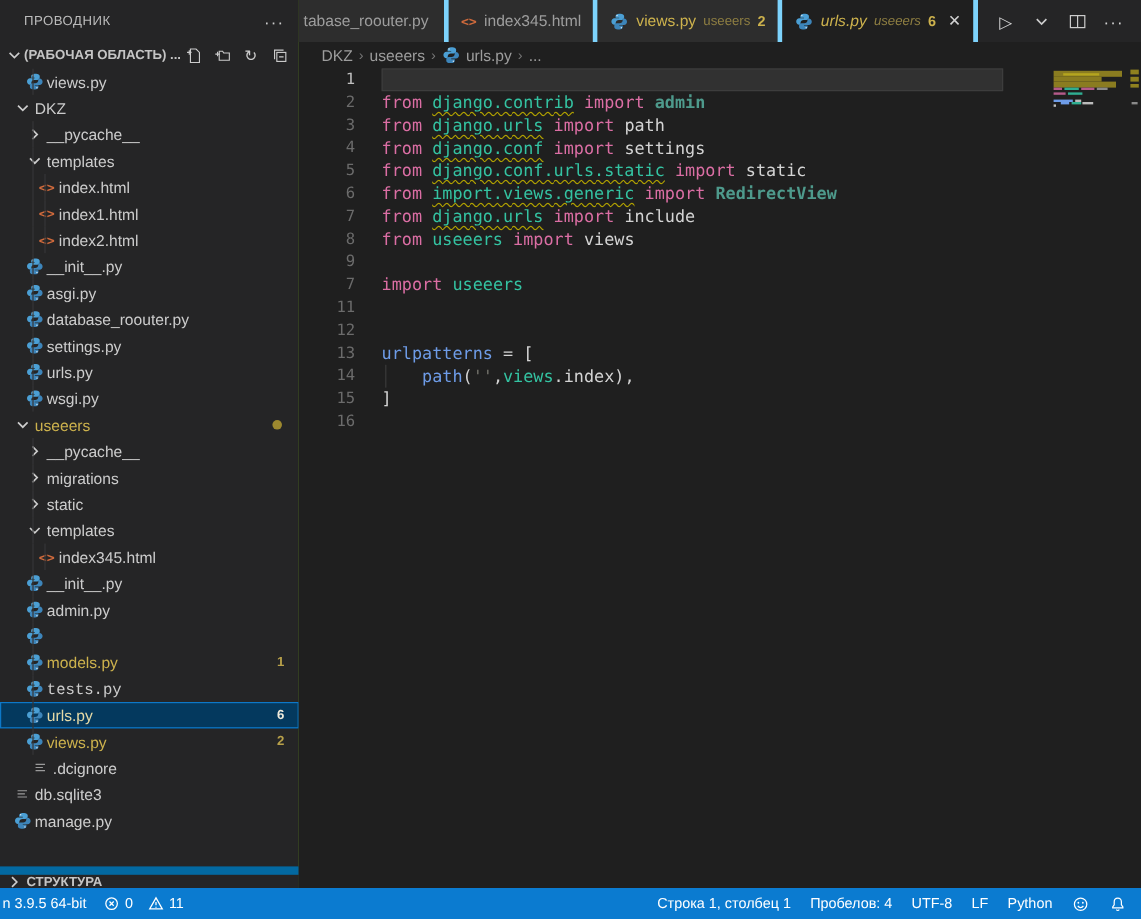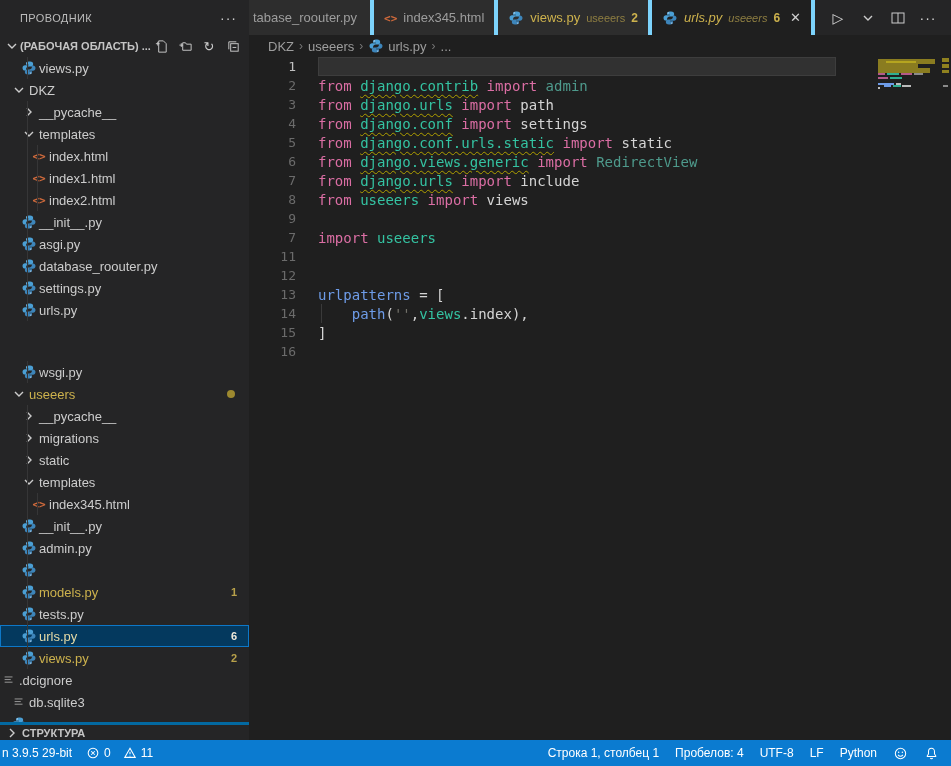--- a/index.html
+++ b/index.html
@@ -22,21 +22,21 @@
   .trow .slot { width:18px; min-width:18px; display:flex; align-items:center; justify-content:center; }
   .trow .lbl { flex:1; overflow:hidden; text-overflow:ellipsis; padding-left:1px; }
   .trow.modified .lbl { color:#cdb24d; }
   .trow.selected { background:#04395e; outline:1px solid #0d78c8; outline-offset:-1px; }
   .trow.selected .lbl { color:#e6daa6; }
   .badge { font-size:11px; font-weight:bold; color:#b8a14a; padding-right:12px; }
   .trow.selected .badge { color:#efeadb; }
   .dotbadge { width:8px; height:8px; border-radius:50%; background:#9d892f; margin-right:14px; }
   .guide { position:absolute; top:0; bottom:0; width:1px; background:#363637; }
   #outline-header { position:absolute; left:0; bottom:0; height:18px; width:100%; display:flex; align-items:center;
-                    background:#252526; border-top:3px solid #0369a1; padding-left:4px; }
+                    background:#252526; border-top:7px solid #0369a1; padding-left:4px; }
   #outline-header .lbl { font-size:11px; font-weight:bold; color:#c5c5c5; margin-left:2px; }
 
   
   #editor { position:absolute; left:249px; top:0; width:702px; height:740px; background:#1f1f1f; }
   #tabbar { height:35px; background:#252526; display:flex; align-items:stretch; }
   .tab { display:flex; align-items:center; gap:6px; padding:0 10px; background:#2d2d2d; color:#9d9d9d;
          font-size:13px; border-right:4px solid #7dd3fc; cursor:pointer; }
   .tab .fname { white-space:nowrap; }
   .tab.modified .fname { color:#cdb24d; }
   .tab .desc { font-size:11px; color:#8f7f42; white-space:nowrap; }
@@ -54,21 +54,21 @@
   #code { position:absolute; top:57px; left:0; right:0; bottom:0; font-family:"DejaVu Sans Mono", monospace; }
   .line { position:relative; height:19px; display:flex; align-items:center; }
   .ln { width:47px; min-width:47px; text-align:right; color:#6b6b6b; font-size:13px; padding-right:0; }
   .lc { position:relative; flex:1; margin-left:22px; font-size:14px; color:#d4d4d4; white-space:pre; z-index:1; }
   .line.current .ln { color:#c0c0c0; }
   .band { position:absolute; left:69px; top:0; width:518px; height:19px; background:#313131; border:1px solid #3d3d3d; }
   .iguide { position:absolute; left:72px; top:0; bottom:0; width:1px; background:#3a3a3a; }
   .tk-kw  { color:#db6ea4; }
   .tk-mod { color:#34c3a2; }
   .tk-modw{ color:#34c3a2; text-decoration:underline wavy #b0a000; text-decoration-thickness:1px; text-underline-offset:3px; }
-  .tk-imp { color:#4e9a8c; }
+  .tk-imp { color:#4e9a8c;font-weight:bold; }
   .tk-pln { color:#d4d4d4; }
   .tk-fnb { color:#6e9ce8; }
   .tk-str { color:#72716a; }
 
   #minimap { position:absolute; left:629px; top:57px; width:62px; height:120px; }
   #minimap .mk { position:absolute; }
   #ruler { position:absolute; left:691px; top:57px; width:11px; height:683px; }
   #ruler .mk { position:absolute; }
 
   
@@ -239,21 +239,21 @@
           <span class="slot">
             <svg class="ic" width="16" height="16" viewBox="0 0 16 16" fill="none">
               <path fill="#4b9fd4" d="M7.9 1.4c-1.8 0-2.9.8-2.9 2v1.3h3v.5H4C2.6 5.2 1.5 6.3 1.5 7.9S2.6 10.6 4 10.6h1.1V9.1c0-1.4 1.2-2.5 2.6-2.5H10c1.2 0 2.1-.9 2.1-2.1V3.4c0-1.2-1.3-2-3-2h-1.2z"></path>
               <path fill="#3d85ba" d="M8.1 14.6c1.8 0 2.9-.8 2.9-2v-1.3H8v-.5h4c1.4 0 2.5-1.1 2.5-2.7S13.4 5.4 12 5.4h-1.1v1.5c0 1.4-1.2 2.5-2.6 2.5H6c-1.2 0-2.1.9-2.1 2.1v1.1c0 1.2 1.3 2 3 2h1.2z"></path>
               <circle cx="6.2" cy="2.9" r=".6" fill="#dfeaf2"></circle>
               <circle cx="9.8" cy="13.1" r=".6" fill="#dfeaf2"></circle>
             </svg>
           </span>
           <span class="lbl">urls.py</span>
         </div>
-        <div class="trow" style="padding-left: 20px; margin-top: 40px;">
+        <div class="trow" style="padding-left: 20px;">
           <span class="guide" style="left: 27px;"></span>
           <span class="slot">
             <svg class="ic" width="16" height="16" viewBox="0 0 16 16" fill="none">
               <path fill="#4b9fd4" d="M7.9 1.4c-1.8 0-2.9.8-2.9 2v1.3h3v.5H4C2.6 5.2 1.5 6.3 1.5 7.9S2.6 10.6 4 10.6h1.1V9.1c0-1.4 1.2-2.5 2.6-2.5H10c1.2 0 2.1-.9 2.1-2.1V3.4c0-1.2-1.3-2-3-2h-1.2z"></path>
               <path fill="#3d85ba" d="M8.1 14.6c1.8 0 2.9-.8 2.9-2v-1.3H8v-.5h4c1.4 0 2.5-1.1 2.5-2.7S13.4 5.4 12 5.4h-1.1v1.5c0 1.4-1.2 2.5-2.6 2.5H6c-1.2 0-2.1.9-2.1 2.1v1.1c0 1.2 1.3 2 3 2h1.2z"></path>
               <circle cx="6.2" cy="2.9" r=".6" fill="#dfeaf2"></circle>
               <circle cx="9.8" cy="13.1" r=".6" fill="#dfeaf2"></circle>
             </svg>
           </span>
           <span class="lbl">wsgi.py</span>
@@ -352,21 +352,21 @@
             <svg class="ic" width="16" height="16" viewBox="0 0 16 16" fill="none">
               <path fill="#4b9fd4" d="M7.9 1.4c-1.8 0-2.9.8-2.9 2v1.3h3v.5H4C2.6 5.2 1.5 6.3 1.5 7.9S2.6 10.6 4 10.6h1.1V9.1c0-1.4 1.2-2.5 2.6-2.5H10c1.2 0 2.1-.9 2.1-2.1V3.4c0-1.2-1.3-2-3-2h-1.2z"></path>
               <path fill="#3d85ba" d="M8.1 14.6c1.8 0 2.9-.8 2.9-2v-1.3H8v-.5h4c1.4 0 2.5-1.1 2.5-2.7S13.4 5.4 12 5.4h-1.1v1.5c0 1.4-1.2 2.5-2.6 2.5H6c-1.2 0-2.1.9-2.1 2.1v1.1c0 1.2 1.3 2 3 2h1.2z"></path>
               <circle cx="6.2" cy="2.9" r=".6" fill="#dfeaf2"></circle>
               <circle cx="9.8" cy="13.1" r=".6" fill="#dfeaf2"></circle>
             </svg>
           </span>
           <span class="lbl">models.py</span>
           <span class="badge">1</span>
         </div>
-        <div class="trow" style="padding-left: 20px;">
+        <div class="trow" style="padding-left: 20px; font-family: Liberation Mono, monospace;">
           <span class="guide" style="left: 27px;"></span>
           <span class="slot">
             <svg class="ic" width="16" height="16" viewBox="0 0 16 16" fill="none">
               <path fill="#4b9fd4" d="M7.9 1.4c-1.8 0-2.9.8-2.9 2v1.3h3v.5H4C2.6 5.2 1.5 6.3 1.5 7.9S2.6 10.6 4 10.6h1.1V9.1c0-1.4 1.2-2.5 2.6-2.5H10c1.2 0 2.1-.9 2.1-2.1V3.4c0-1.2-1.3-2-3-2h-1.2z"></path>
               <path fill="#3d85ba" d="M8.1 14.6c1.8 0 2.9-.8 2.9-2v-1.3H8v-.5h4c1.4 0 2.5-1.1 2.5-2.7S13.4 5.4 12 5.4h-1.1v1.5c0 1.4-1.2 2.5-2.6 2.5H6c-1.2 0-2.1.9-2.1 2.1v1.1c0 1.2 1.3 2 3 2h1.2z"></path>
               <circle cx="6.2" cy="2.9" r=".6" fill="#dfeaf2"></circle>
               <circle cx="9.8" cy="13.1" r=".6" fill="#dfeaf2"></circle>
             </svg>
           </span>
           <span class="lbl">tests.py</span>
@@ -390,21 +390,21 @@
             <svg class="ic" width="16" height="16" viewBox="0 0 16 16" fill="none">
               <path fill="#4b9fd4" d="M7.9 1.4c-1.8 0-2.9.8-2.9 2v1.3h3v.5H4C2.6 5.2 1.5 6.3 1.5 7.9S2.6 10.6 4 10.6h1.1V9.1c0-1.4 1.2-2.5 2.6-2.5H10c1.2 0 2.1-.9 2.1-2.1V3.4c0-1.2-1.3-2-3-2h-1.2z"></path>
               <path fill="#3d85ba" d="M8.1 14.6c1.8 0 2.9-.8 2.9-2v-1.3H8v-.5h4c1.4 0 2.5-1.1 2.5-2.7S13.4 5.4 12 5.4h-1.1v1.5c0 1.4-1.2 2.5-2.6 2.5H6c-1.2 0-2.1.9-2.1 2.1v1.1c0 1.2 1.3 2 3 2h1.2z"></path>
               <circle cx="6.2" cy="2.9" r=".6" fill="#dfeaf2"></circle>
               <circle cx="9.8" cy="13.1" r=".6" fill="#dfeaf2"></circle>
             </svg>
           </span>
           <span class="lbl">views.py</span>
           <span class="badge">2</span>
         </div>
-        <div class="trow" style="padding-left: 0;">
+        <div class="trow" style="padding-left: 25px;">
           <span class="slot">
             <svg class="ic" width="14" height="14" viewBox="0 0 16 16" fill="none">
               <path d="M3 4.5h9M3 7.5h7M3 10.5h9" stroke="#9a9a9a" stroke-width="1.1"></path>
             </svg>
           </span>
           <span class="lbl">.dcignore</span>
         </div>
         <div class="trow" style="padding-left: 10px;">
           <span class="slot">
             <svg class="ic" width="14" height="14" viewBox="0 0 16 16" fill="none">
@@ -533,21 +533,21 @@
         <div class="line">
           <span class="ln">4</span>
           <div class="lc"><span class="tk-kw">from </span><span class="tk-modw">django.conf</span><span class="tk-kw"> import </span><span class="tk-pln">settings</span></div>
         </div>
         <div class="line">
           <span class="ln">5</span>
           <div class="lc"><span class="tk-kw">from </span><span class="tk-modw">django.conf.urls.static</span><span class="tk-kw"> import </span><span class="tk-pln">static</span></div>
         </div>
         <div class="line">
           <span class="ln">6</span>
-          <div class="lc"><span class="tk-kw">from </span><span class="tk-modw">django.views.generic</span><span class="tk-kw"> import </span><span class="tk-imp">RedirectView</span></div>
+          <div class="lc"><span class="tk-kw">from </span><span class="tk-modw">import.views.generic</span><span class="tk-kw"> import </span><span class="tk-imp">RedirectView</span></div>
         </div>
         <div class="line">
           <span class="ln">7</span>
           <div class="lc"><span class="tk-kw">from </span><span class="tk-modw">django.urls</span><span class="tk-kw"> import </span><span class="tk-pln">include</span></div>
         </div>
         <div class="line">
           <span class="ln">8</span>
           <div class="lc"><span class="tk-kw">from </span><span class="tk-mod">useeers</span><span class="tk-kw"> import </span><span class="tk-pln">views</span></div>
         </div>
         <div class="line">
@@ -605,21 +605,21 @@
     <div id="ruler">
         <div class="mk" style="left: 2px; top: 1px; width: 7px; height: 4px; background: rgb(143, 129, 31);"></div>
         <div class="mk" style="left: 2px; top: 7px; width: 7px; height: 4px; background: rgb(143, 129, 31);"></div>
         <div class="mk" style="left: 2px; top: 13px; width: 7px; height: 3px; background: rgb(143, 129, 31);"></div>
         <div class="mk" style="left: 3px; top: 28px; width: 5px; height: 2px; background: rgb(138, 138, 138);"></div>
       </div>
   </div>
 
   <div id="statusbar">
     <div class="sb-left">
-      <span class="sb-item">n 3.9.5 29-bit</span>
+      <span class="sb-item">n 3.9.5 64-bit</span>
       <span class="sb-item" id="sb-problems">
           <span>
             <svg class="ic" width="14" height="14" viewBox="0 0 16 16" fill="none">
               <circle cx="8" cy="8" r="5.5" stroke="#ffffff" stroke-width="1.2"></circle>
               <path d="M6 6l4 4M10 6l-4 4" stroke="#ffffff" stroke-width="1.2"></path>
             </svg>
           </span>
           <span>0</span>
           <span style="width:4px"></span>
           <span>

